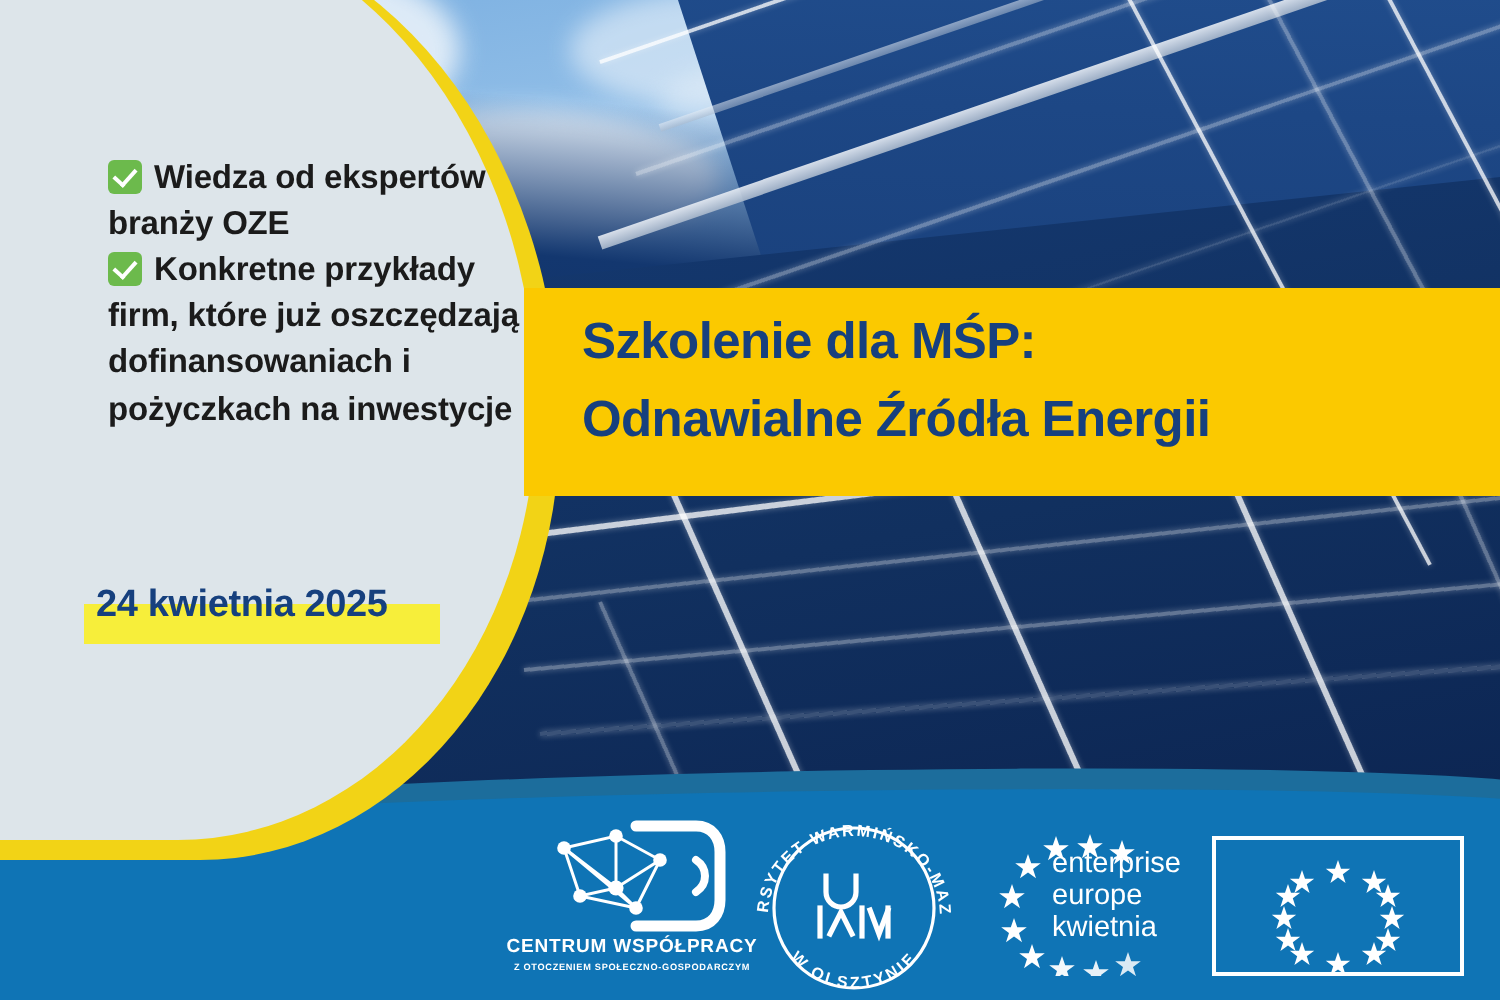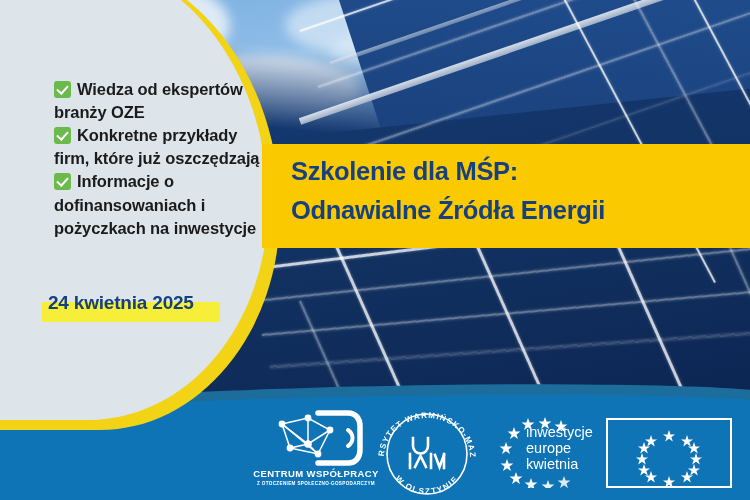--- a/index.html
+++ b/index.html
@@ -322,23 +322,20 @@
         <span class="chk"></span><span>Wiedza od ekspertów</span>
       </p>
       <p class="bullet-line">
         <span>branży OZE</span>
       </p>
       <p class="bullet-line">
         <span class="chk"></span><span>Konkretne przykłady</span>
       </p>
       <p class="bullet-line">
         <span>firm, które już oszczędzają</span>
-      </p>
-      <p class="bullet-line">
-        <span class="chk"></span><span>Informacje o</span>
       </p>
       <p class="bullet-line">
         <span>dofinansowaniach i</span>
       </p>
       <p class="bullet-line">
         <span>pożyczkach na inwestycje</span>
       </p>
     </div>
 
     <div class="date-wrap">
@@ -415,21 +412,21 @@
           <polygon points="16,11 17.6,15.6 22.4,15.6 18.5,18.5 20,23.1 16,20.2 12,23.1 13.5,18.5 9.6,15.6 14.4,15.6"></polygon>
           <polygon points="8,26 9.6,30.6 14.4,30.6 10.5,33.5 12,38.1 8,35.2 4,38.1 5.5,33.5 1.6,30.6 6.4,30.6"></polygon>
           <polygon points="9,43 10.6,47.6 15.4,47.6 11.5,50.5 13,55.1 9,52.2 5,55.1 6.5,50.5 2.6,47.6 7.4,47.6"></polygon>
           <polygon points="18,56 19.6,60.6 24.4,60.6 20.5,63.5 22,68.1 18,65.2 14,68.1 15.5,63.5 11.6,60.6 16.4,60.6"></polygon>
           <polygon points="33,62 34.6,66.6 39.4,66.6 35.5,69.5 37,74.1 33,71.2 29,74.1 30.5,69.5 26.6,66.6 31.4,66.6" opacity=".95"></polygon>
           <polygon points="50,64 51.6,68.6 56.4,68.6 52.5,71.5 54,76.1 50,73.2 46,76.1 47.5,71.5 43.6,68.6 48.4,68.6" opacity=".9"></polygon>
           <polygon points="66,60 67.6,64.6 72.4,64.6 68.5,67.5 70,72.1 66,69.2 62,72.1 63.5,67.5 59.6,64.6 64.4,64.6" opacity=".85"></polygon>
         </g>
       </svg>
       <div class="een-text">
-        <div>inwestycje</div>
+        <div>enterprise</div>
         <div>europe</div>
         <div>kwietnia</div>
       </div>
     </div>
 
     <div class="logo logo-eu">
       <div class="eu-box">
         <svg width="122" height="66" viewBox="0 0 122 66">
           <g fill="#ffffff">
             <polygon points="61,10 62.5,14.4 67.1,14.4 63.4,17.1 64.8,21.5 61,18.8 57.2,21.5 58.6,17.1 54.9,14.4 59.5,14.4"></polygon>

